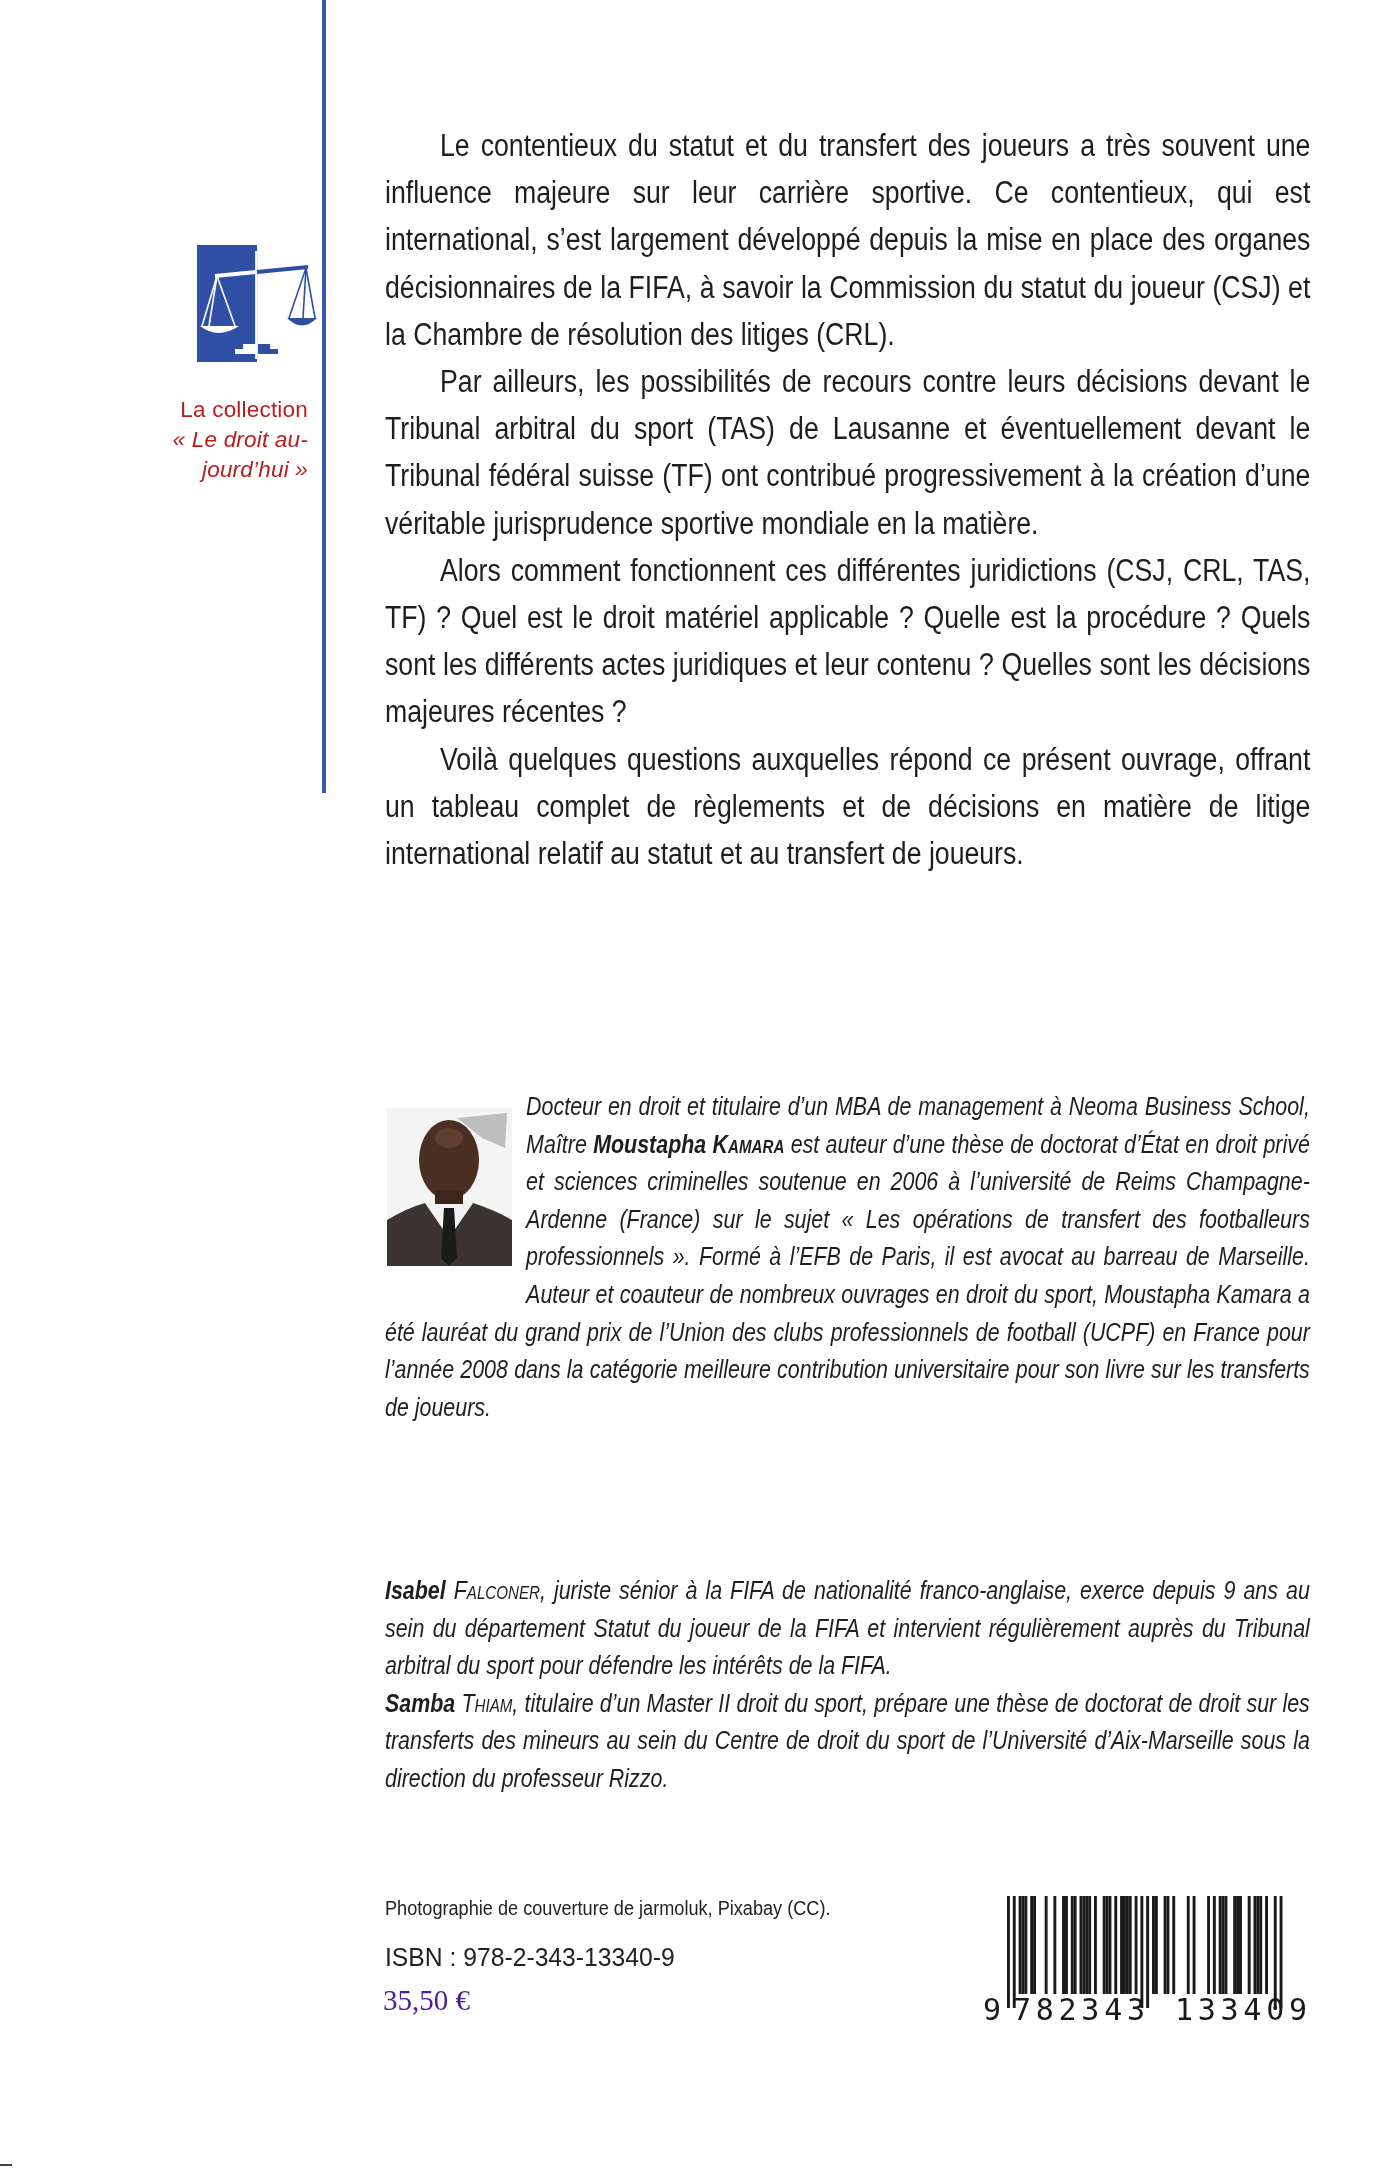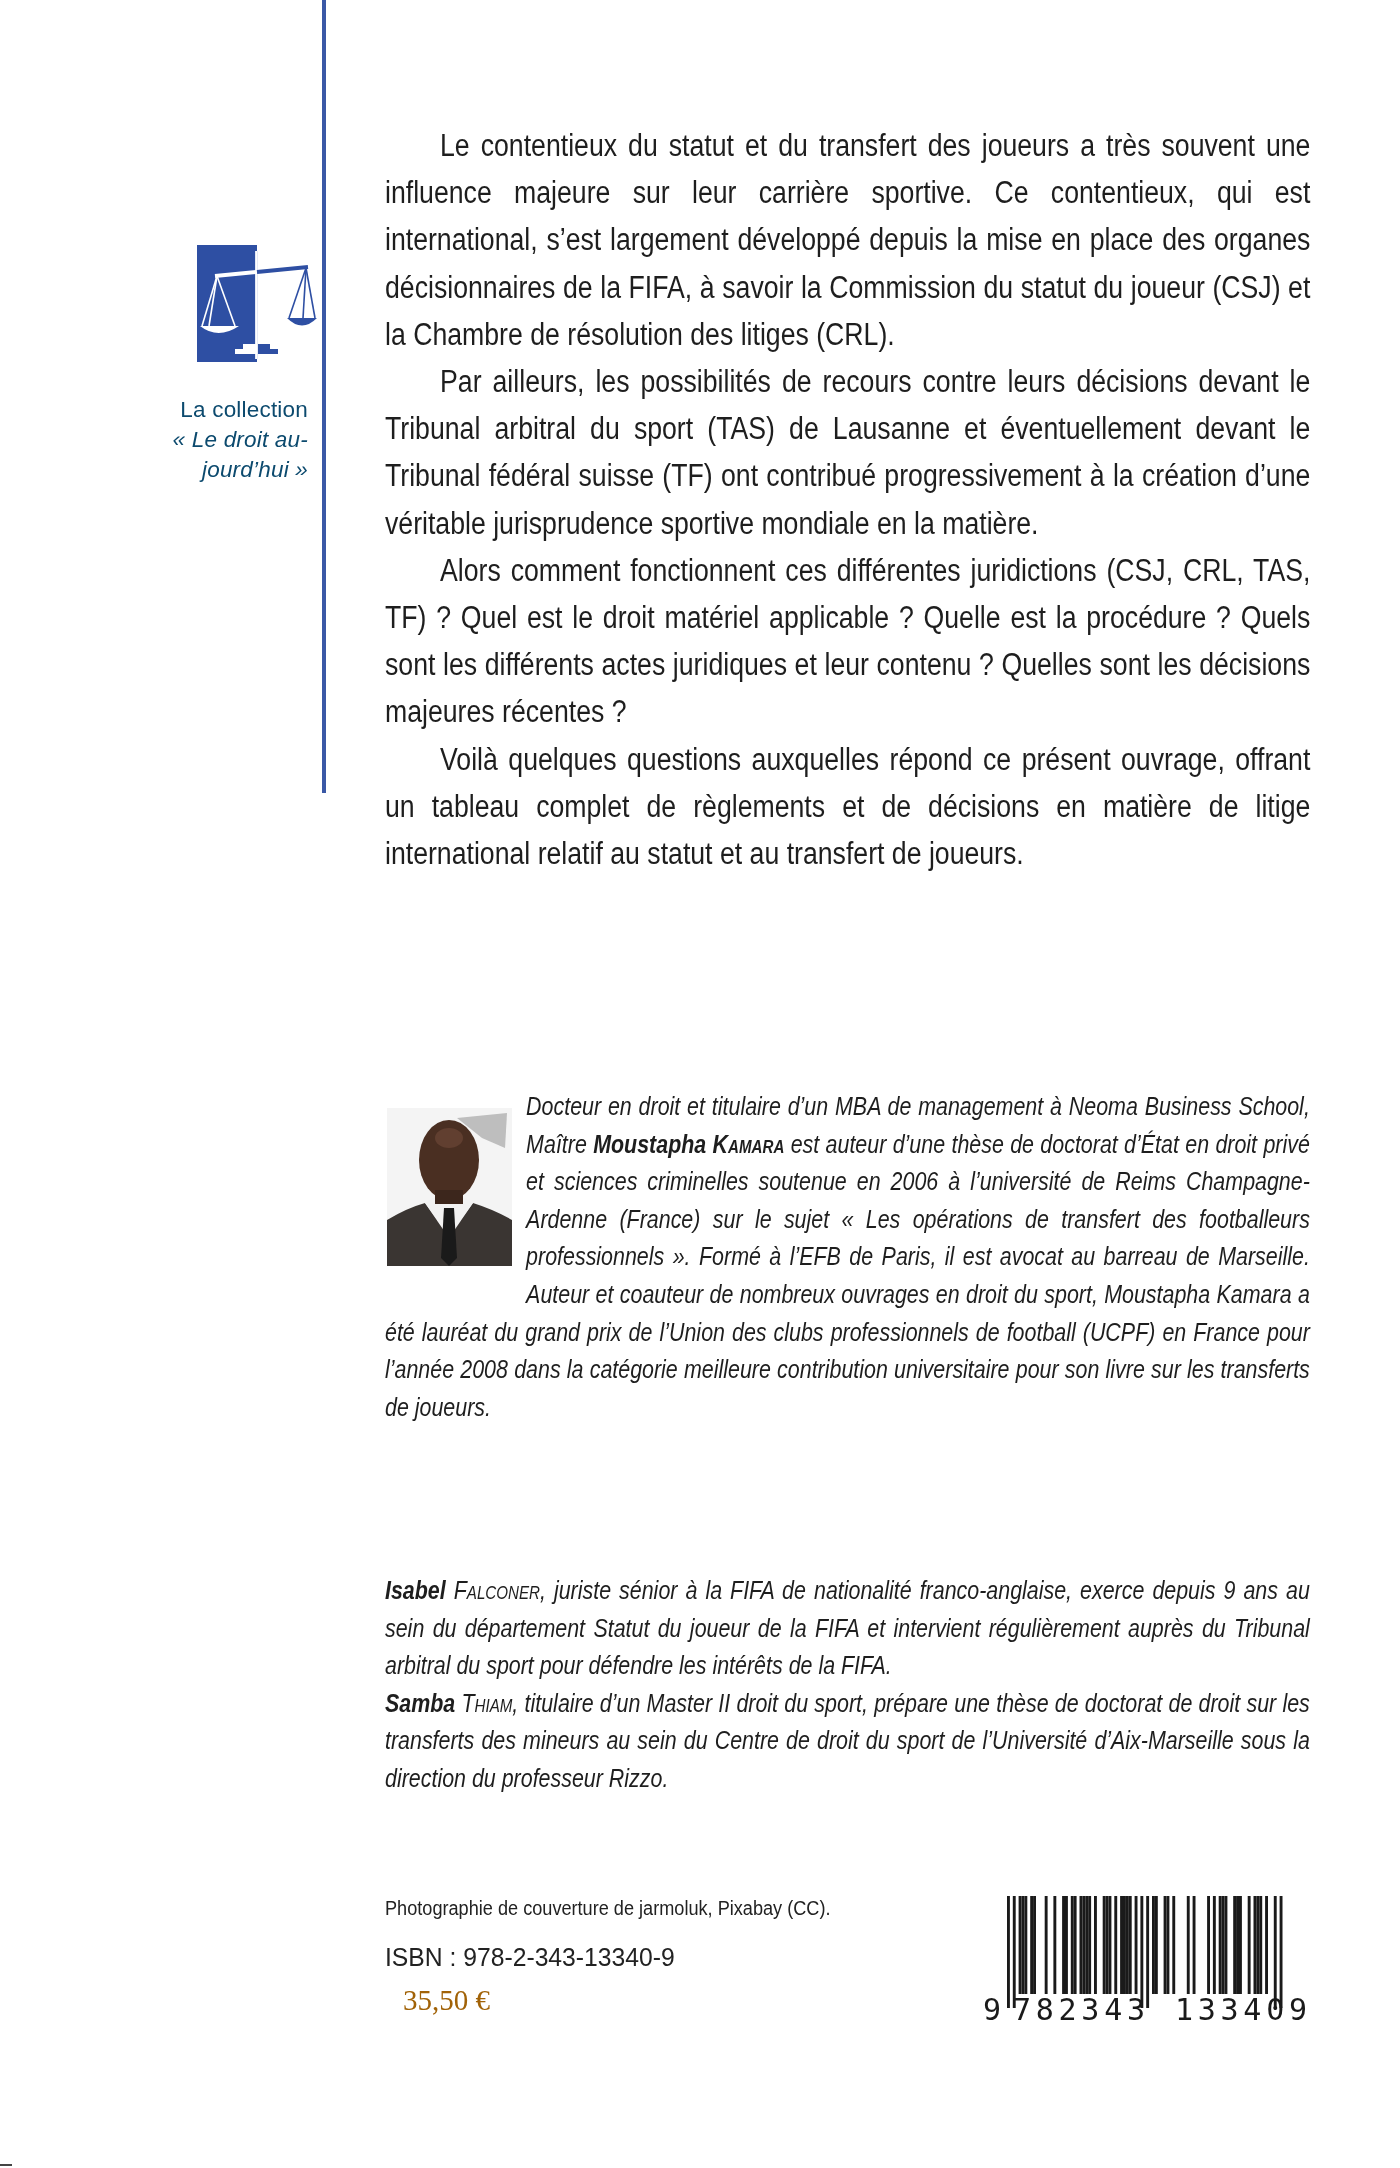--- a/index.html
+++ b/index.html
@@ -4,21 +4,21 @@
 <style>
   html, body { margin:0; padding:0; background:#ffffff; }
   body { width:1400px; height:2168px; position:relative; overflow:hidden;
          font-family:"Liberation Sans", sans-serif; color:#1e1e1e; }
 
   .rule { position:absolute; left:322px; top:0; width:4px; height:793px; background:#3a58a6; }
 
   .logo { position:absolute; left:195px; top:243px; width:122px; height:122px; }
 
   .collection { position:absolute; left:20px; top:395px; width:288px; text-align:right;
-                font-size:22.5px; line-height:30px; color:#0c4a6e; letter-spacing:0.2px; }
+                font-size:22.5px; line-height:30px; color:#b91c1c; letter-spacing:0.2px; }
   .collection .it { font-style:italic; }
 
   .main { position:absolute; left:385px; top:122px; width:925px;
           font-family:"Liberation Sans", sans-serif; font-size:31px; line-height:47.2px;
           color:#1e1e1e; transform:scaleX(0.86); transform-origin:0 0; width:1076px; }
   .main p { margin:0; text-align:justify; text-indent:64px; }
 
   .photo { position:absolute; left:387px; top:1108px; width:125px; height:158px; overflow:hidden; }
 
   .bio { position:absolute; left:385px; top:1088px; font-style:italic;
@@ -32,21 +32,21 @@
   .coauthors { position:absolute; left:385px; top:1572px; font-style:italic;
                font-size:25.5px; line-height:37.6px; color:#1e1e1e;
                transform:scaleX(0.84); transform-origin:0 0; width:1101px; }
   .coauthors p { margin:0; text-align:justify; }
 
   .credit { position:absolute; left:385px; top:1897px; font-size:19.5px; color:#222;
             transform:scaleX(0.93); transform-origin:0 0; white-space:nowrap; }
   .isbn { position:absolute; left:385px; top:1942px; font-size:26px; color:#222; white-space:nowrap;
           transform:scaleX(0.95); transform-origin:0 0; }
   .price { position:absolute; left:383px; top:1984px; font-family:"Liberation Serif", serif;
-           font-size:29px; color:#a16207; white-space:nowrap;margin-left:20px; }
+           font-size:29px; color:#4c1d95; white-space:nowrap; }
 
   .barcode { position:absolute; left:983px; top:1896px; width:342px; height:126px; }
   .crop-mark { position:absolute; left:0; top:2164px; width:12px; height:2px; background:#444; }
 </style>
 </head>
 <body>
 
 <div class="rule"></div>
 
 <svg class="logo" viewBox="0 0 122 122">

